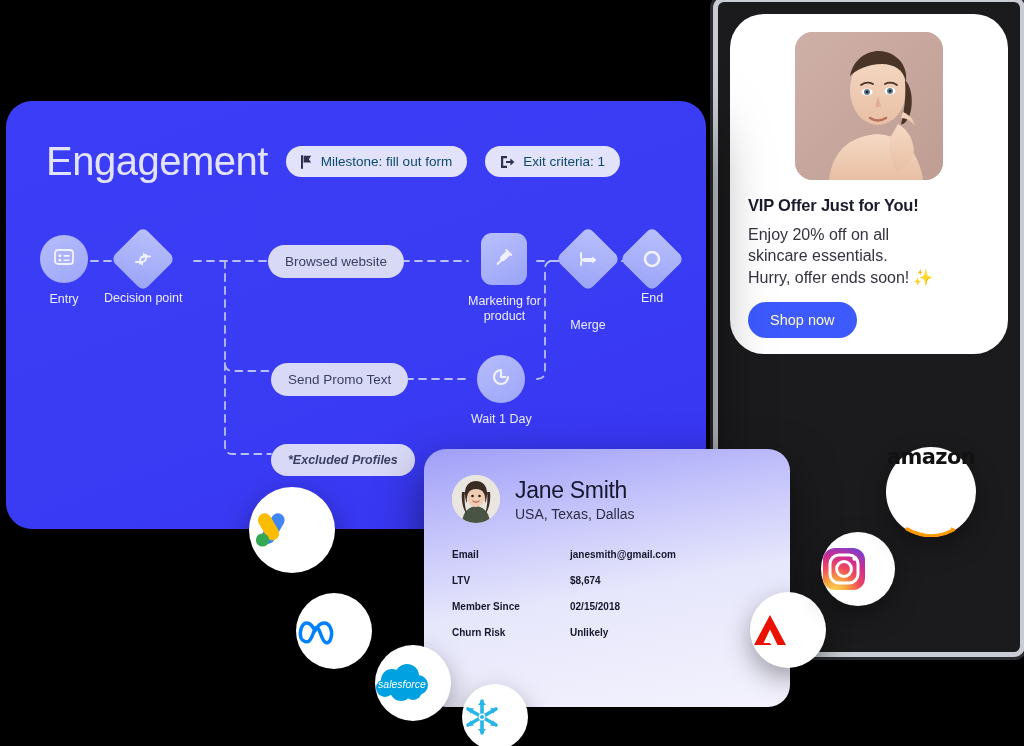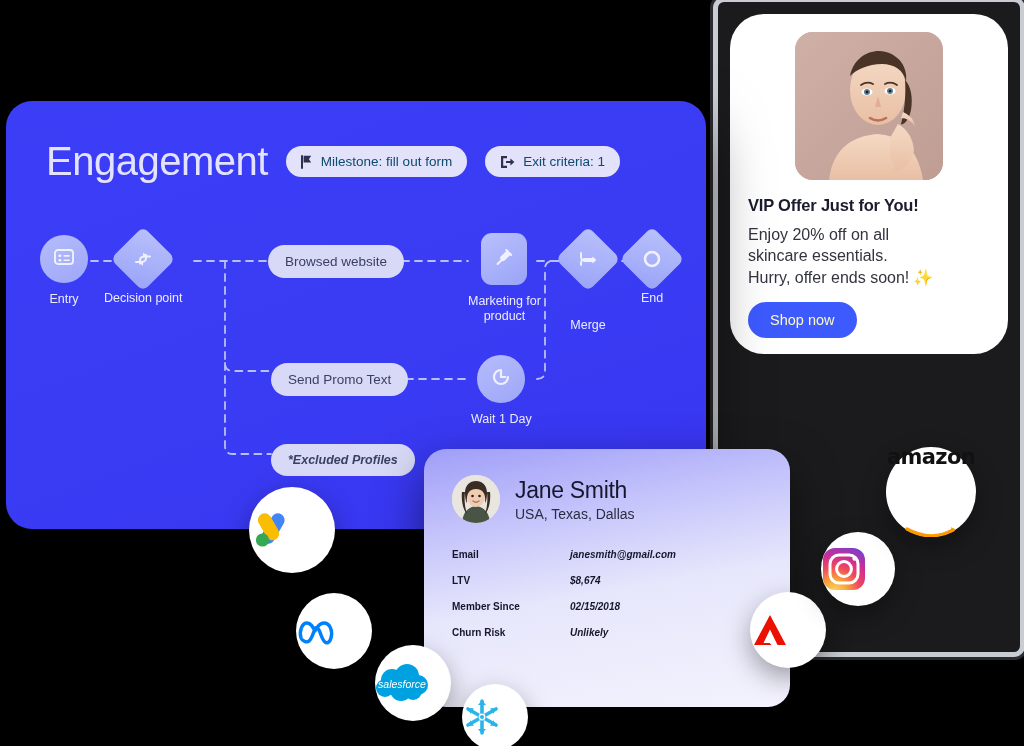--- a/index.html
+++ b/index.html
@@ -61,21 +61,21 @@
            background:linear-gradient(170deg,#9f9ef8 0%,#c3c2fb 26%,#e7e7fc 55%,#f3f2fd 100%);
            box-shadow:0 20px 46px rgba(0,0,0,.5);}
   .pf-head{display:flex;align-items:center;gap:15px;padding:26px 0 0 28px;}
   .pf-av{width:48px;height:48px;border-radius:50%;overflow:hidden;flex:none;
          background:#e8e4de;position:relative;}
   .pf-name{font-size:23px;color:#16172b;letter-spacing:-.3px;}
   .pf-loc{font-size:14px;color:#2b2c41;margin-top:2px;}
   .pf-rows{margin:26px 0 0 28px;}
   .pf-row{display:flex;font-size:10px;color:#16172b;margin-bottom:15px;}
   .pf-k{width:118px;font-weight:bold;}
-  .pf-v{font-weight:bold;font-style:italic;}
+  .pf-v{font-weight:bold;}
 
   
   .badge{position:absolute;border-radius:50%;background:#fff;
          display:flex;align-items:center;justify-content:space-between;
          box-shadow:0 10px 26px rgba(0,0,0,.35);cursor:pointer;}
   .amz-word{font-size:21px;font-weight:bold;color:#111;letter-spacing:-.6px;
             line-height:1;font-family:"DejaVu Sans",sans-serif;}
 </style>
 </head>
 <body>

